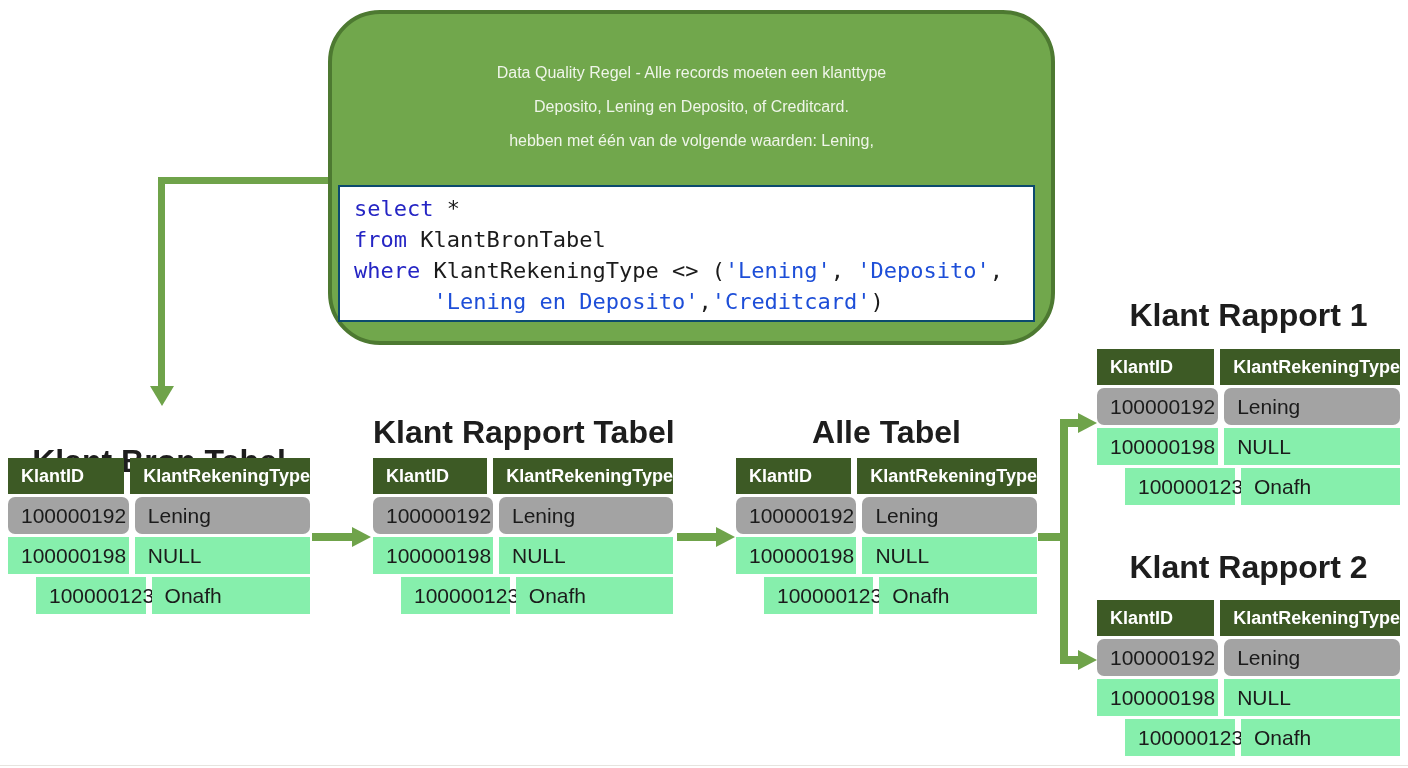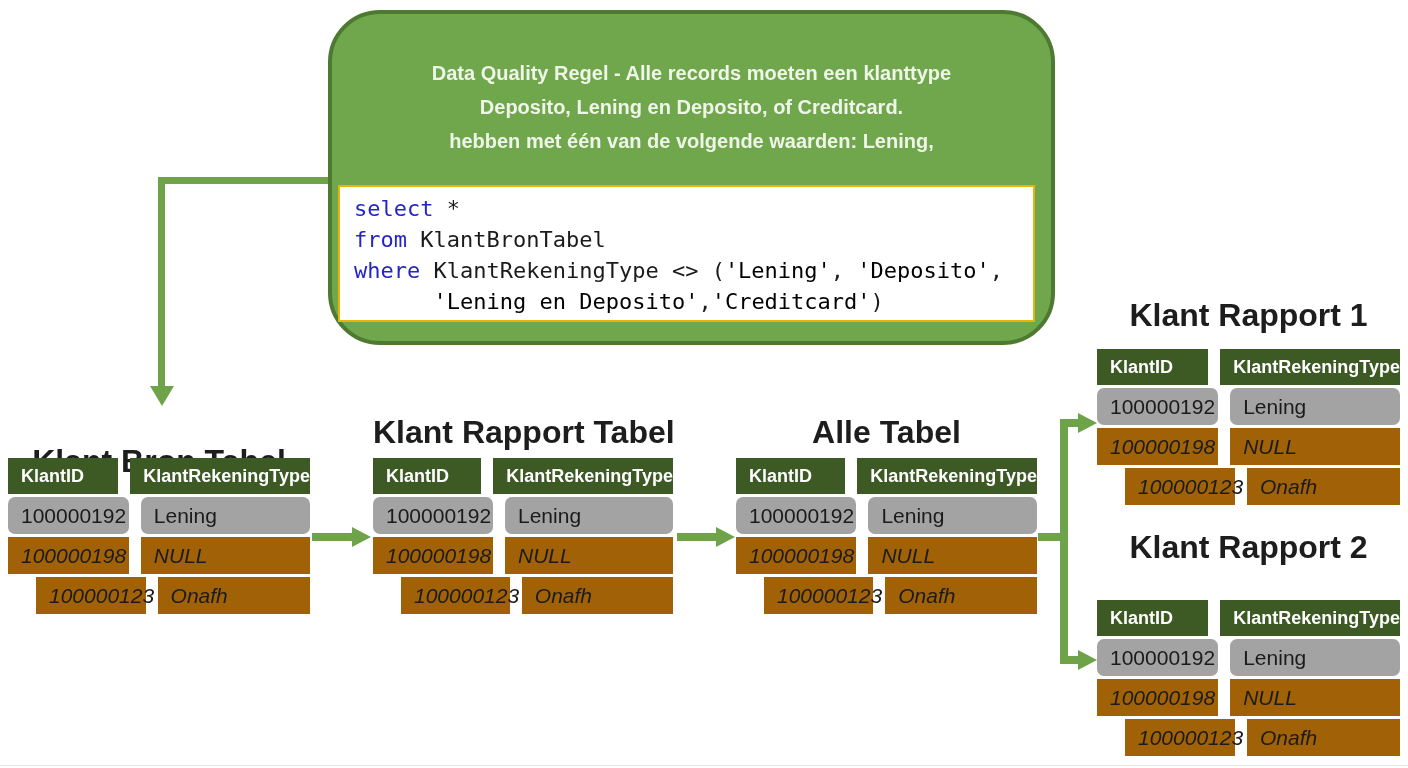--- a/index.html
+++ b/index.html
@@ -9,59 +9,59 @@
   }
   .bottom-hairline{position:absolute;left:0;top:765px;width:1408px;height:1px;background:#e7e4df;}
 
   
   .rule-box{
     position:absolute;left:328px;top:10px;width:727px;height:335px;
     background:#71a74c;border:4px solid #4d7931;border-radius:52px;
     box-sizing:border-box;
   }
   .rule-text{position:absolute;left:0;top:42px;width:100%;text-align:center;
-    color:#eff5e9;font-size:20px;line-height:34px;font-weight:700;}
+    color:#eff5e9;font-size:16px;line-height:34px;font-weight:400;}
   .rule-text div{white-space:nowrap;}
 
   
   .sql-box{
     position:absolute;left:338px;top:185px;width:697px;height:137px;
-    background:#ffffff;border:2px solid #eab308;box-sizing:border-box;
+    background:#ffffff;border:2px solid #0c4a6e;box-sizing:border-box;
     font-family:"DejaVu Sans Mono","Liberation Mono",monospace;
     font-size:22px;line-height:31px;color:#1b1b1b;
     padding:6px 0 0 14px;white-space:pre;
   }
   .kw{color:#2525c4;}
   .pl{color:#1b1b1b;}
-  .str{color:#000000;}
+  .str{color:#1d4ed8;}
 
   
   .tbl-title{position:absolute;text-align:center;color:#1d1d1d;
     font-size:32px;font-weight:600;white-space:nowrap;}
   .tbl{position:absolute;}
-  .trow{display:flex;gap:12px;margin-bottom:3px;}
+  .trow{display:flex;gap:6px;margin-bottom:3px;}
   .trow:last-child{margin-bottom:0;padding-left:28px;}
   .cell{box-sizing:border-box;display:flex;align-items:center;padding-left:13px;}
   .c1{width:40%;}
   .c2{flex:1;}
   .head .cell{background:#3d5a25;color:#ffffff;font-size:18px;font-weight:700;height:36px;}
   .valid .cell{background:#a3a3a3;border-radius:7px;}
-  .invalid .cell{background:#a16207;font-style:italic;}
+  .invalid .cell{background:#86efac;}
   .valid .cell,.invalid .cell{color:#1b1b1b;font-size:21px;height:37px;}
 
   
   #title-bron{left:8px;top:414px;width:302px;margin-top:29px;}
   #tbl-bron{left:8px;top:458px;width:302px;}
   #title-staging{left:373px;top:414px;width:300px;}
   #tbl-staging{left:373px;top:458px;width:300px;}
   #title-klant{left:736px;top:414px;width:301px;}
   #tbl-klant{left:736px;top:458px;width:301px;}
   #title-rapport1{left:1097px;top:297px;width:303px;}
   #tbl-rapport1{left:1097px;top:349px;width:303px;}
-  #title-rapport2{left:1097px;top:529px;width:303px;}
+  #title-rapport2{left:1097px;top:549px;width:303px;}
   #tbl-rapport2{left:1097px;top:600px;width:303px;}
 
   
   .line{position:absolute;background:#6fa34a;}
   .head-down{position:absolute;width:0;height:0;
     border-left:12px solid transparent;border-right:12px solid transparent;
     border-top:20px solid #6fa34a;}
   .head-right{position:absolute;width:0;height:0;
     border-top:10px solid transparent;border-bottom:10px solid transparent;
     border-left:19px solid #6fa34a;}

